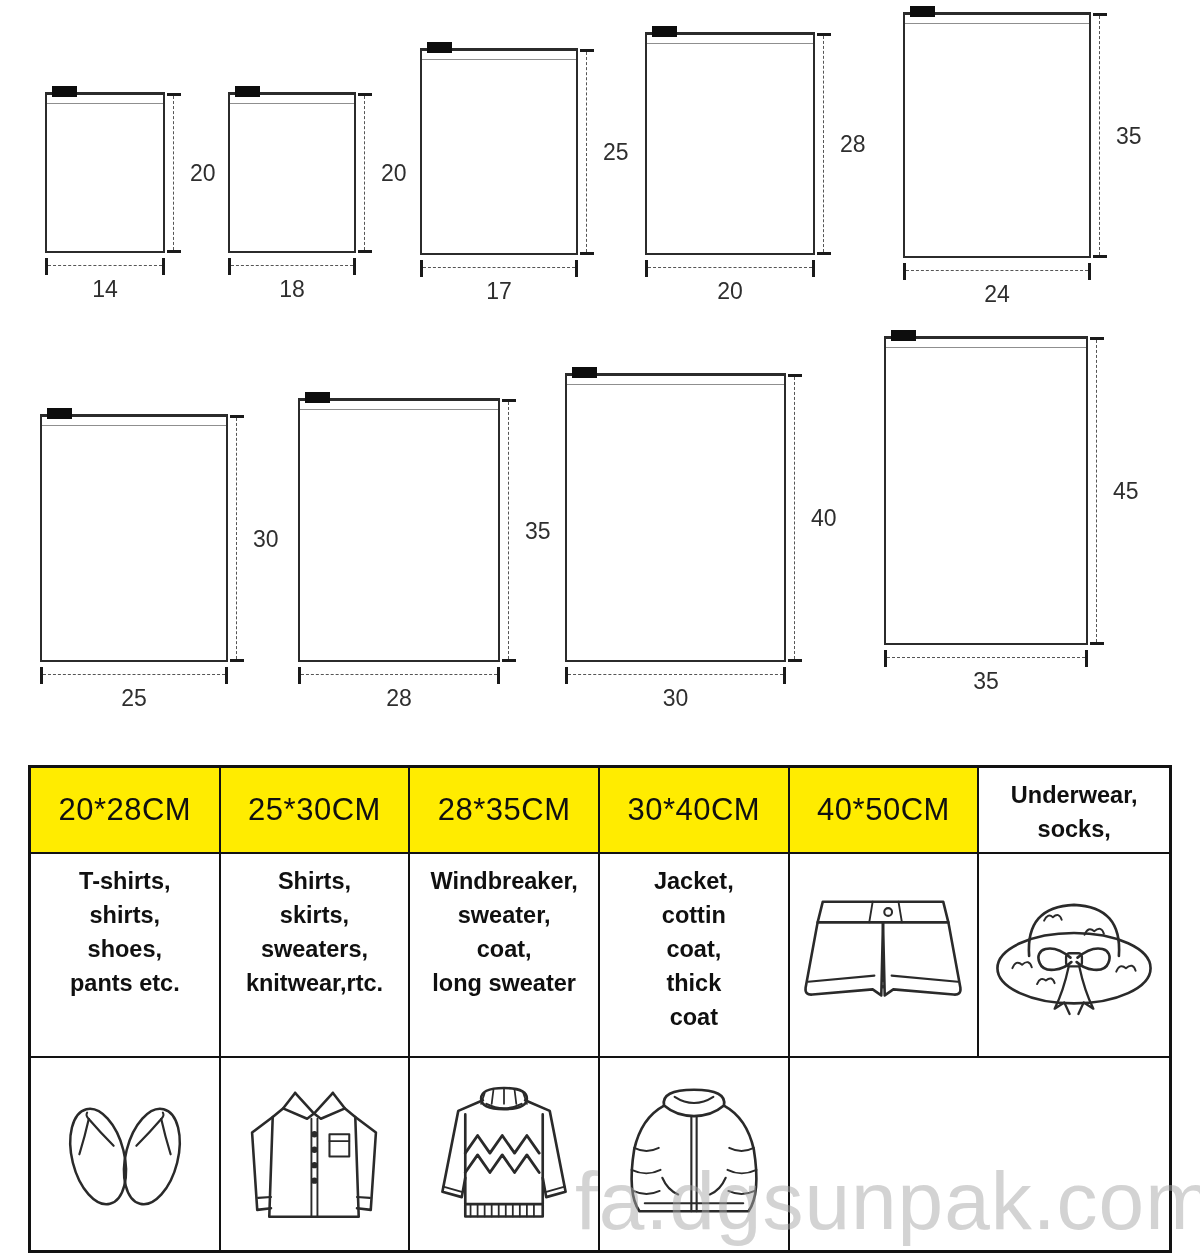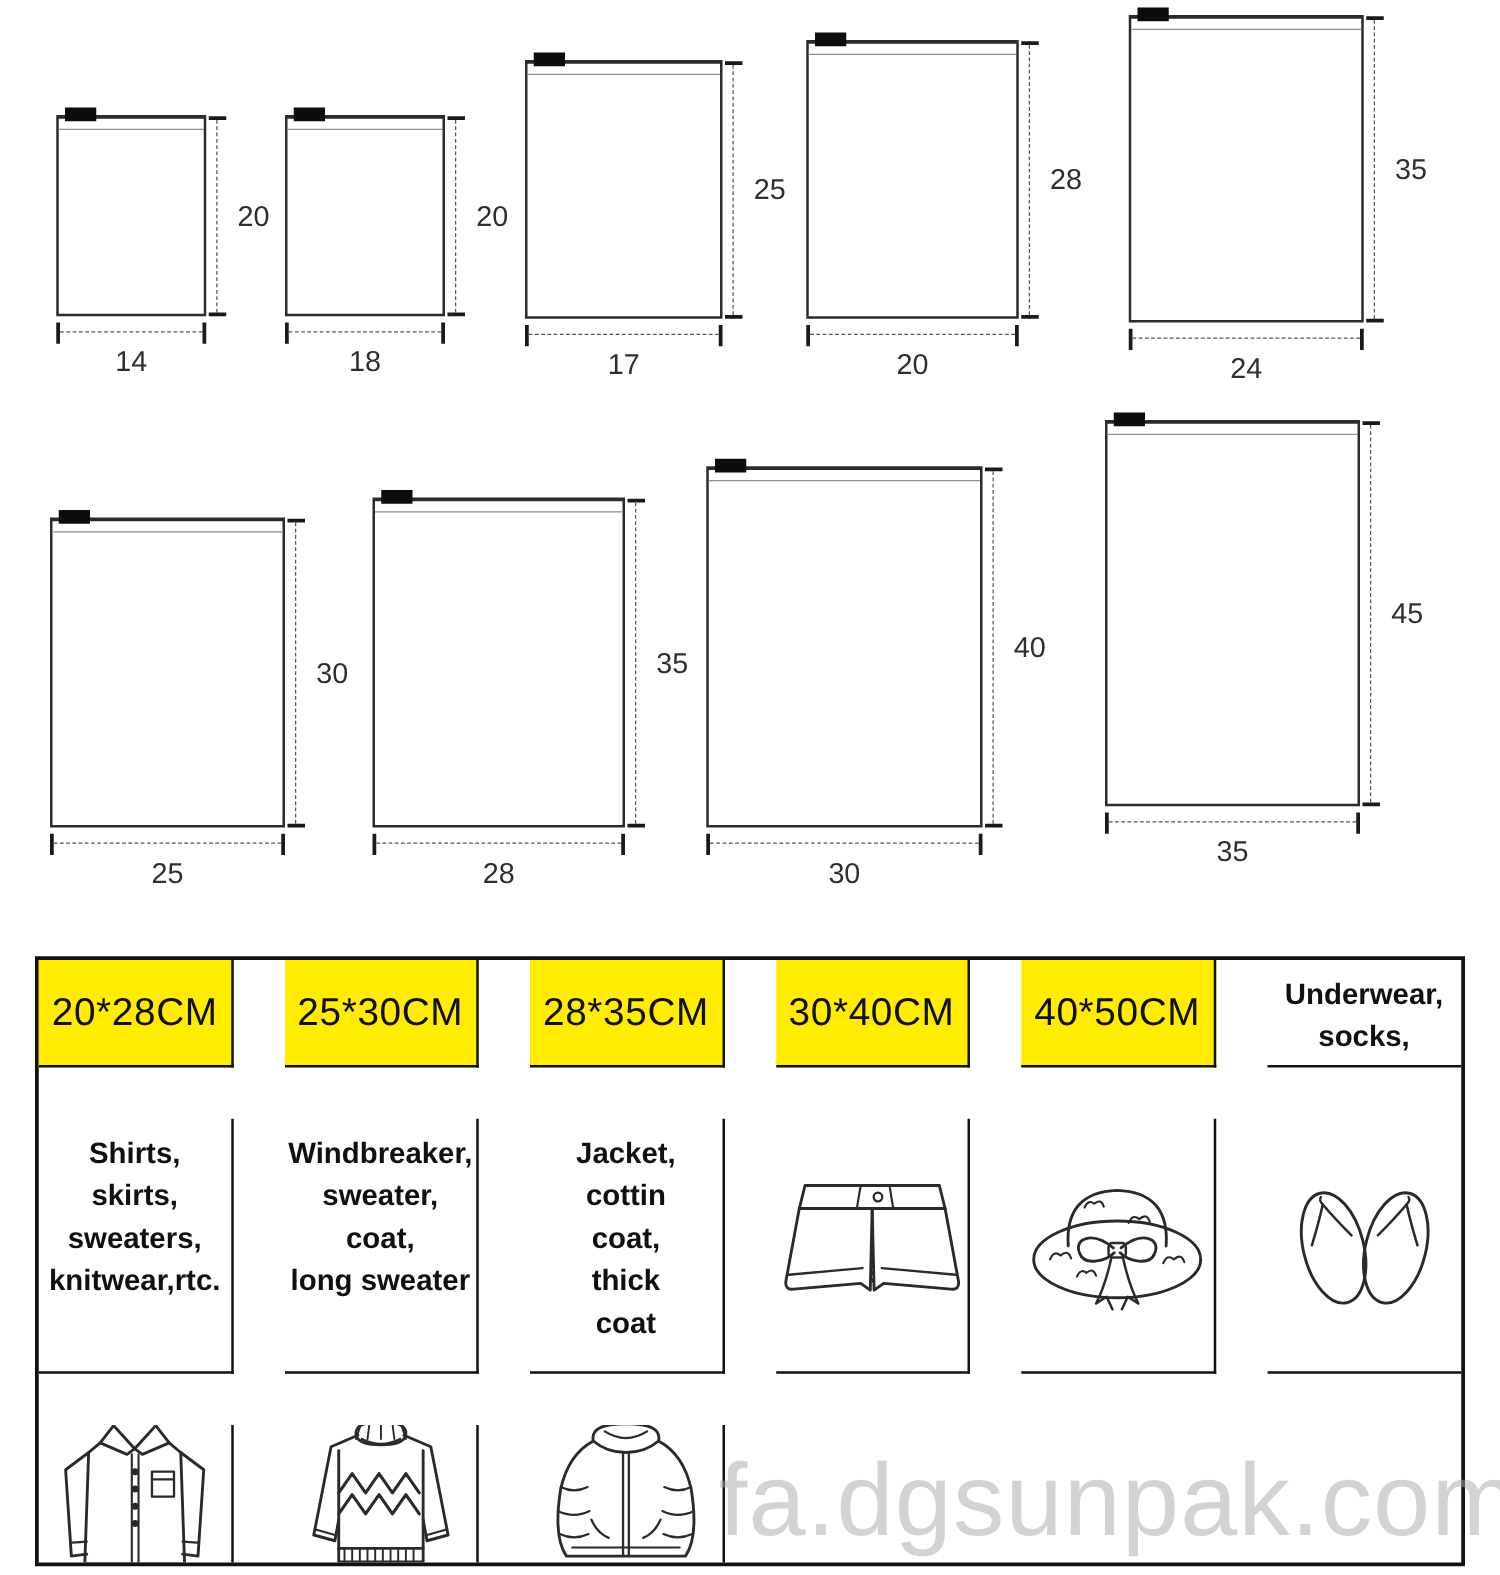--- a/index.html
+++ b/index.html
@@ -20,21 +20,21 @@
   .hdim{position:absolute;left:-2px;right:-2px;top:calc(100% + 7px);height:17px;}
   .hdim::before,.hdim::after{content:"";position:absolute;top:0;width:3.2px;height:17px;background:#1a1a1a;}
   .hdim::before{left:0}
   .hdim::after{right:0}
   .hline{position:absolute;top:7px;left:3px;right:3px;border-top:1.6px dashed #555;}
   .hnum{position:absolute;top:18px;left:50%;transform:translateX(-50%);}
 
   
   .size-table{position:absolute;left:28px;top:765px;width:1144px;height:488px;box-sizing:border-box;
               display:grid;grid-template-columns:repeat(6,1fr);grid-template-rows:86px 204px 1fr;
-              border:3px solid #121212;background:#fff;gap:41px;}
+              border:3px solid #121212;background:#fff;}
   .cell{border-right:2.5px solid #121212;border-bottom:2.5px solid #121212;
         display:flex;align-items:center;justify-content:center;text-align:center;box-sizing:border-box;overflow:hidden;}
   .cell:nth-child(6n){border-right:none;}
   .cell:nth-child(n+13){border-bottom:none;}
   .th{background:#ffec00;font-size:31px;color:#101010;letter-spacing:.5px;}
   .td-text{font-weight:bold;font-size:23.5px;line-height:1.45;color:#101010;white-space:pre-line;
            align-items:flex-start;padding:10px 2px 0 2px;}
   .td-icon svg{display:block;}
 
   
@@ -169,20 +169,24 @@
     <div class="cell th">25*30CM</div>
     <div class="cell th">28*35CM</div>
     <div class="cell th">30*40CM</div>
     <div class="cell th">40*50CM</div>
 
     <div class="cell td-text">Underwear,
 socks,
 tioletries,
 cosmetics,
 towels,etc.</div>
+    <div class="cell td-text">T-shirts,
+shirts,
+shoes,
+pants etc.</div>
     <div class="cell td-text">Shirts,
 skirts,
 sweaters,
 knitwear,rtc.</div>
     <div class="cell td-text">Windbreaker,
 sweater,
 coat,
 long sweater</div>
     <div class="cell td-text">Jacket,
 cottin

